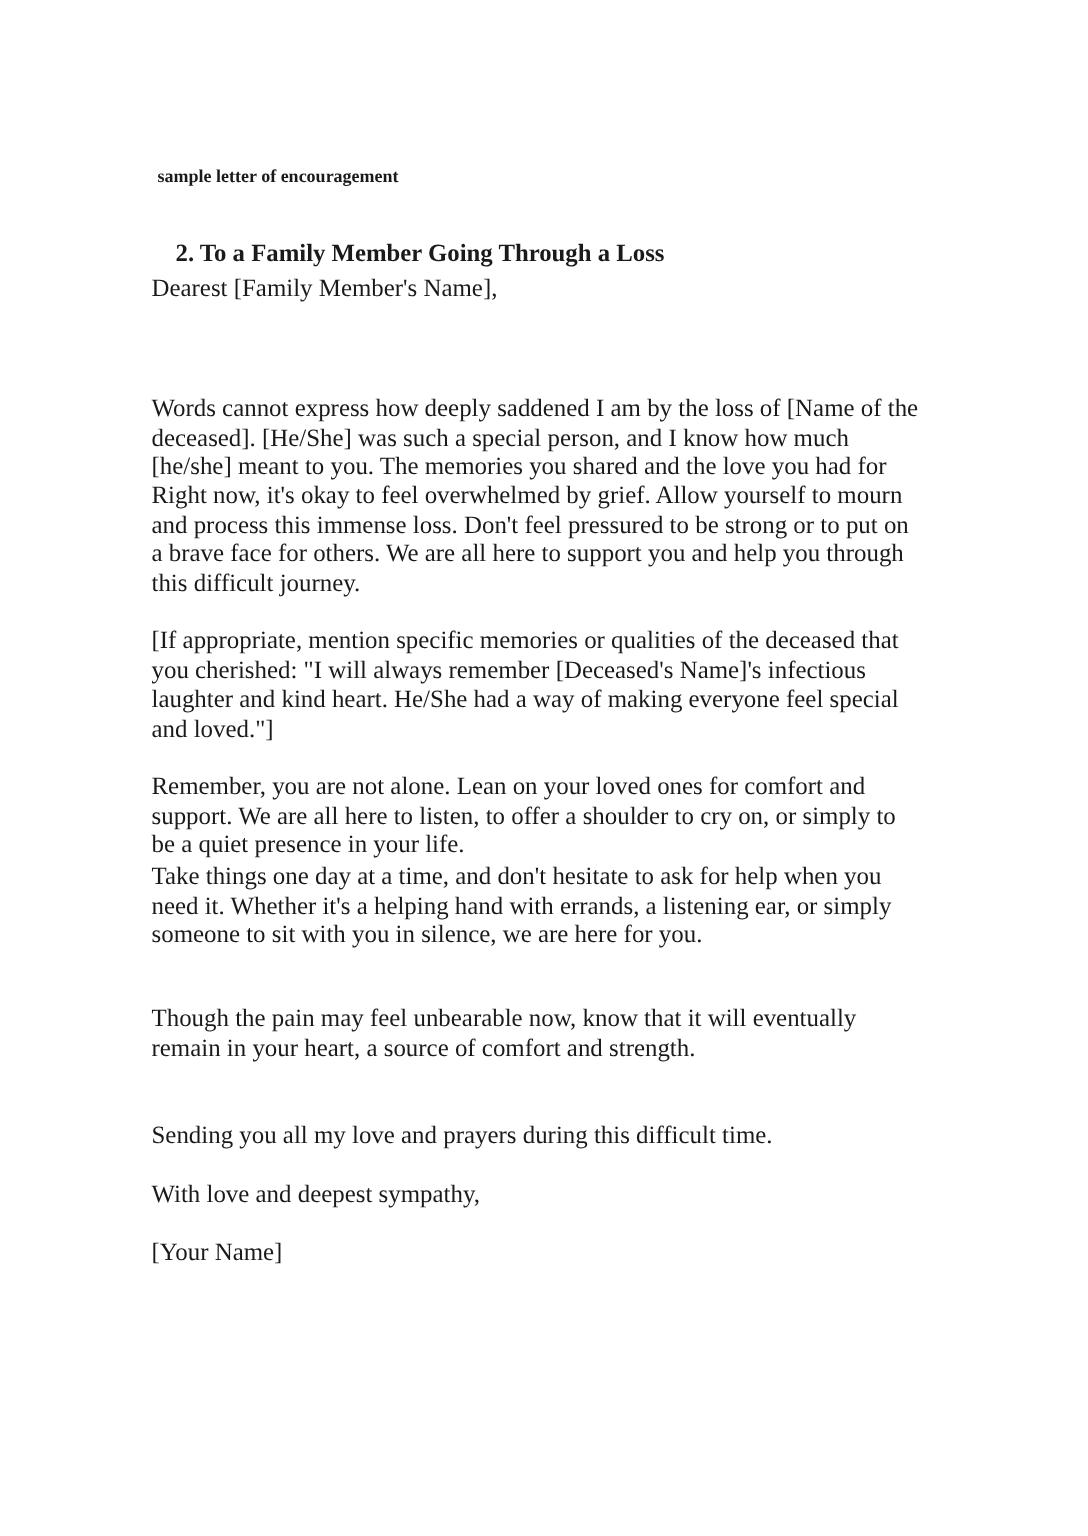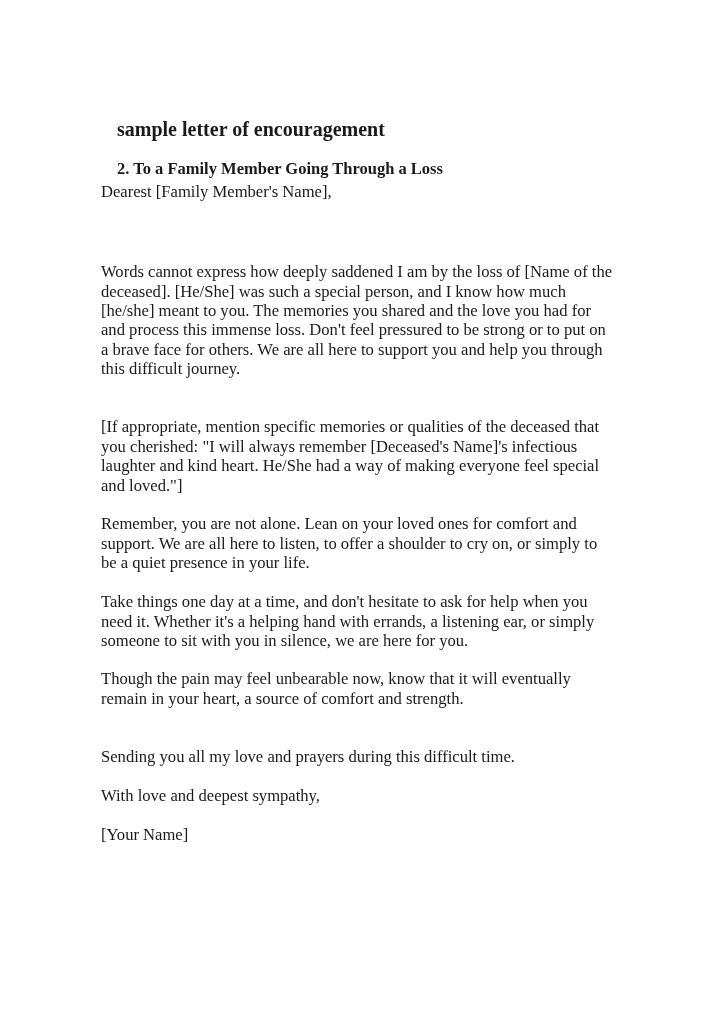--- a/index.html
+++ b/index.html
@@ -18,24 +18,24 @@
     .page {
       position: absolute;
       left: 101px;
       top: 0;
       width: 540px;
     }
     .title {
       position: absolute;
       top: 102px;
       left: 0;
-      font-size: 20px;
+      font-size: 12px;
       font-weight: bold;
       white-space: nowrap;
-      margin: 16px;
+      margin: 4px;
       line-height: 22px;
     }
     .subtitle {
       position: absolute;
       top: 143px;
       left: 0;
       font-size: 16.5px;
       font-weight: bold;
       white-space: nowrap;
       margin: 16px;
@@ -64,39 +64,40 @@
     <span class="line">Dearest [Family Member's Name],</span>
   </p>
 
   <p class="block" style="top:222px;margin-top:40px;">
     <span class="line">Words cannot express how deeply saddened I am by the loss of [Name of the</span>
     <span class="line">deceased]. [He/She] was such a special person, and I know how much</span>
     <span class="line">[he/she] meant to you. The memories you shared and the love you had for</span>
   </p>
 
   <p class="block" style="top:320px;">
+    <span class="line">Right now, it's okay to feel overwhelmed by grief. Allow yourself to mourn</span>
     <span class="line">and process this immense loss. Don't feel pressured to be strong or to put on</span>
     <span class="line">a brave face for others. We are all here to support you and help you through</span>
     <span class="line">this difficult journey.</span>
   </p>
 
   <p class="block" style="top:417px;">
     <span class="line">[If appropriate, mention specific memories or qualities of the deceased that</span>
     <span class="line">you cherished: "I will always remember [Deceased's Name]'s infectious</span>
     <span class="line">laughter and kind heart. He/She had a way of making everyone feel special</span>
     <span class="line">and loved."]</span>
   </p>
 
   <p class="block" style="top:514px;">
     <span class="line">Remember, you are not alone. Lean on your loved ones for comfort and</span>
     <span class="line">support. We are all here to listen, to offer a shoulder to cry on, or simply to</span>
     <span class="line">be a quiet presence in your life.</span>
   </p>
 
-  <p class="block" style="top:592px;">
+  <p class="block" style="top:574px;">
     <span class="line">Take things one day at a time, and don't hesitate to ask for help when you</span>
     <span class="line">need it. Whether it's a helping hand with errands, a listening ear, or simply</span>
     <span class="line">someone to sit with you in silence, we are here for you.</span>
   </p>
 
   <p class="block" style="top:669px;">
     <span class="line">Though the pain may feel unbearable now, know that it will eventually</span>
     <span class="line">remain in your heart, a source of comfort and strength.</span>
   </p>
 

